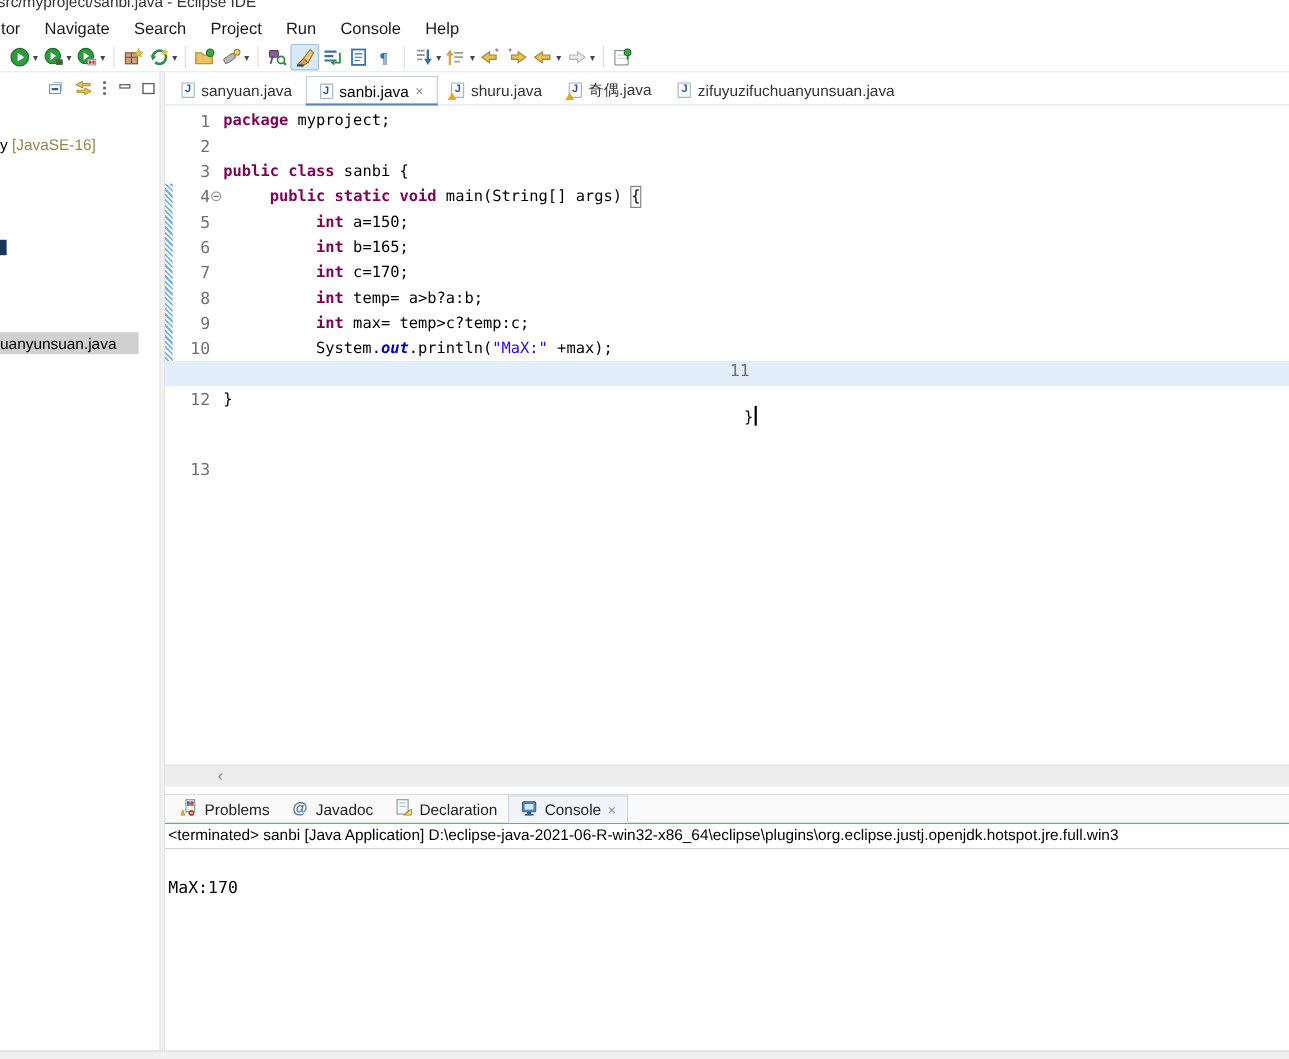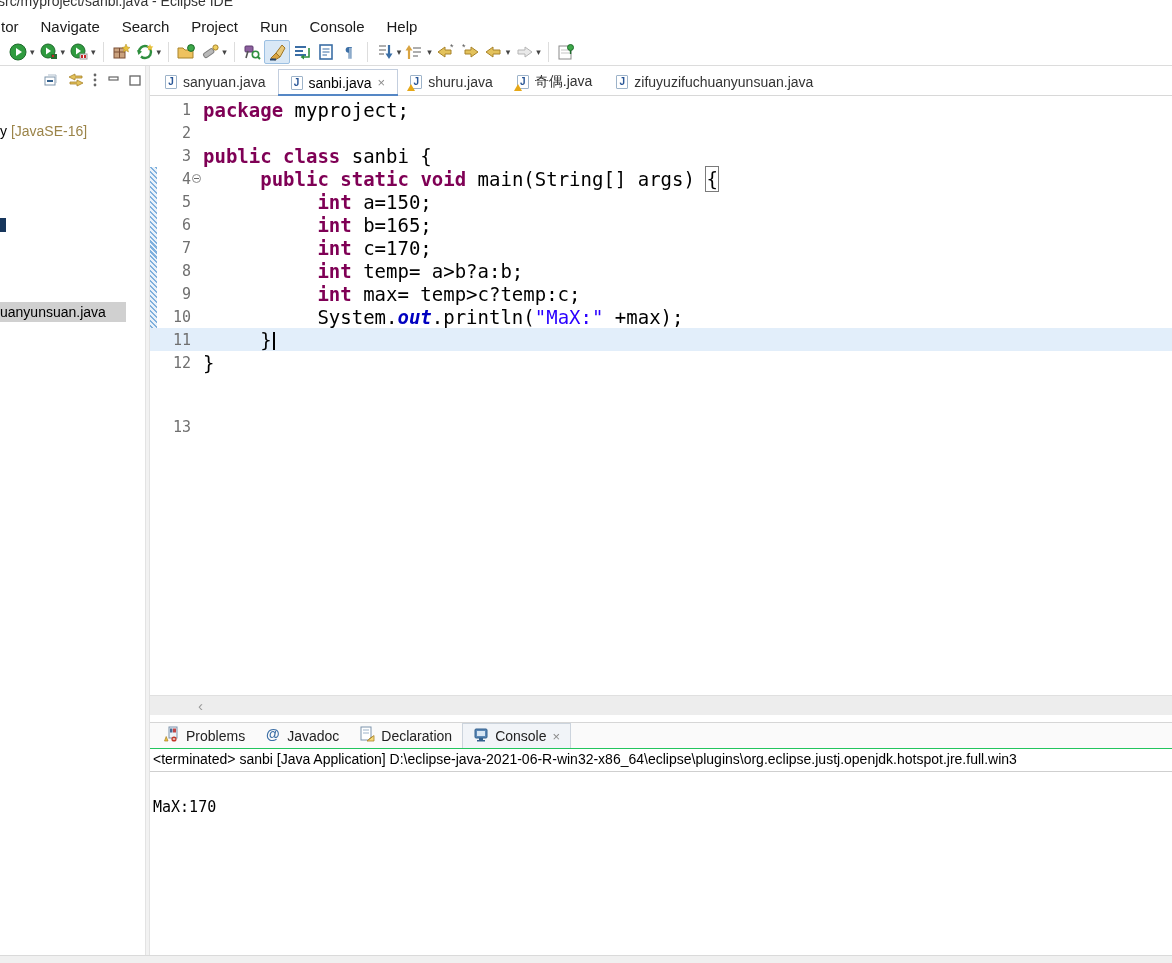--- a/index.html
+++ b/index.html
@@ -57,21 +57,21 @@
   #diff-hatch { position:absolute; left:0; width:7px; background:#eaf2fa;
                 background-image:repeating-linear-gradient(45deg,#7fb0dd 0 1.5px, rgba(255,255,255,0) 1.5px 3.5px); }
   #current-line { position:absolute; left:0; width:1022px; height:23px; background:#e2eefa; }
   .code-row { position:absolute; left:0; width:1022px; height:23px; display:flex; align-items:center; }
   .lnum { width:34px; margin-left:7px; text-align:right; font-family:"DejaVu Sans Mono", monospace;
           font-size:15px; color:#707070; flex:0 0 auto; }
   .fold { width:12px; height:23px; position:relative; flex:0 0 auto; }
   .fold .fm { position:absolute; left:1px; top:7px; width:9px; height:9px; border:1px solid #8b8b8b;
               border-radius:50%; background:#fff; }
   .fold .fm::after { content:""; position:absolute; left:1px; right:1px; top:3px; height:1px; background:#666; }
-  .code-line { white-space:pre; font-family:"DejaVu Sans Mono", monospace; font-size:19px; color:#000; }
+  .code-line { white-space:pre; font-family:"DejaVu Sans Mono", monospace; font-size:14px; color:#000; }
   .kw  { color:#7f0055; font-weight:bold; }
   .str { color:#2a00ff; }
   .fld { color:#0000c0; font-style:italic; font-weight:bold; }
   .brc { position:relative; }
   .brc::after { content:""; position:absolute; inset:-2px -1px; border:1px solid #7a7a7a; }
   .caret-bar { display:inline-block; width:0; height:18px; border-left:2px solid #000; vertical-align:-3px; margin-left:1px; }
 
   #hscroll { position:absolute; left:0; top:629px; width:1022px; height:20px; background:#ededed;
              border-top:1px solid #e0e0e0; }
   #hscroll .larr { position:absolute; left:48px; top:0; font-size:15px; color:#9a9a9a; line-height:20px; }
@@ -414,21 +414,21 @@
           <span class="lnum">9</span>
           <span class="fold"></span>
           <span class="code-line"><span>          </span><span class="kw">int</span><span> max= temp&gt;c?temp:c;</span></span>
         </div>
         <div class="code-row" style="top: 209px;">
           <span class="lnum">10</span>
           <span class="fold"></span>
           <span class="code-line"><span>          System.</span><span class="fld">out</span><span>.println(</span><span class="str">"MaX:"</span><span> +max);</span></span>
         </div>
         <div id="current-line" style="top: 232px;"></div>
-        <div class="code-row" style="top: 232px;">
+        <div class="code-row" style="top: 232px; flex-direction: column;">
           <span class="lnum">11</span>
           <span class="fold"></span>
           <span class="code-line"><span>     }</span><span class="caret-bar"></span></span>
         </div>
         <div class="code-row" style="top: 255px;">
           <span class="lnum">12</span>
           <span class="fold"></span>
           <span class="code-line"><span>}</span></span>
         </div>
         <div class="code-row" style="top: 278px; margin-top: 41px;">

